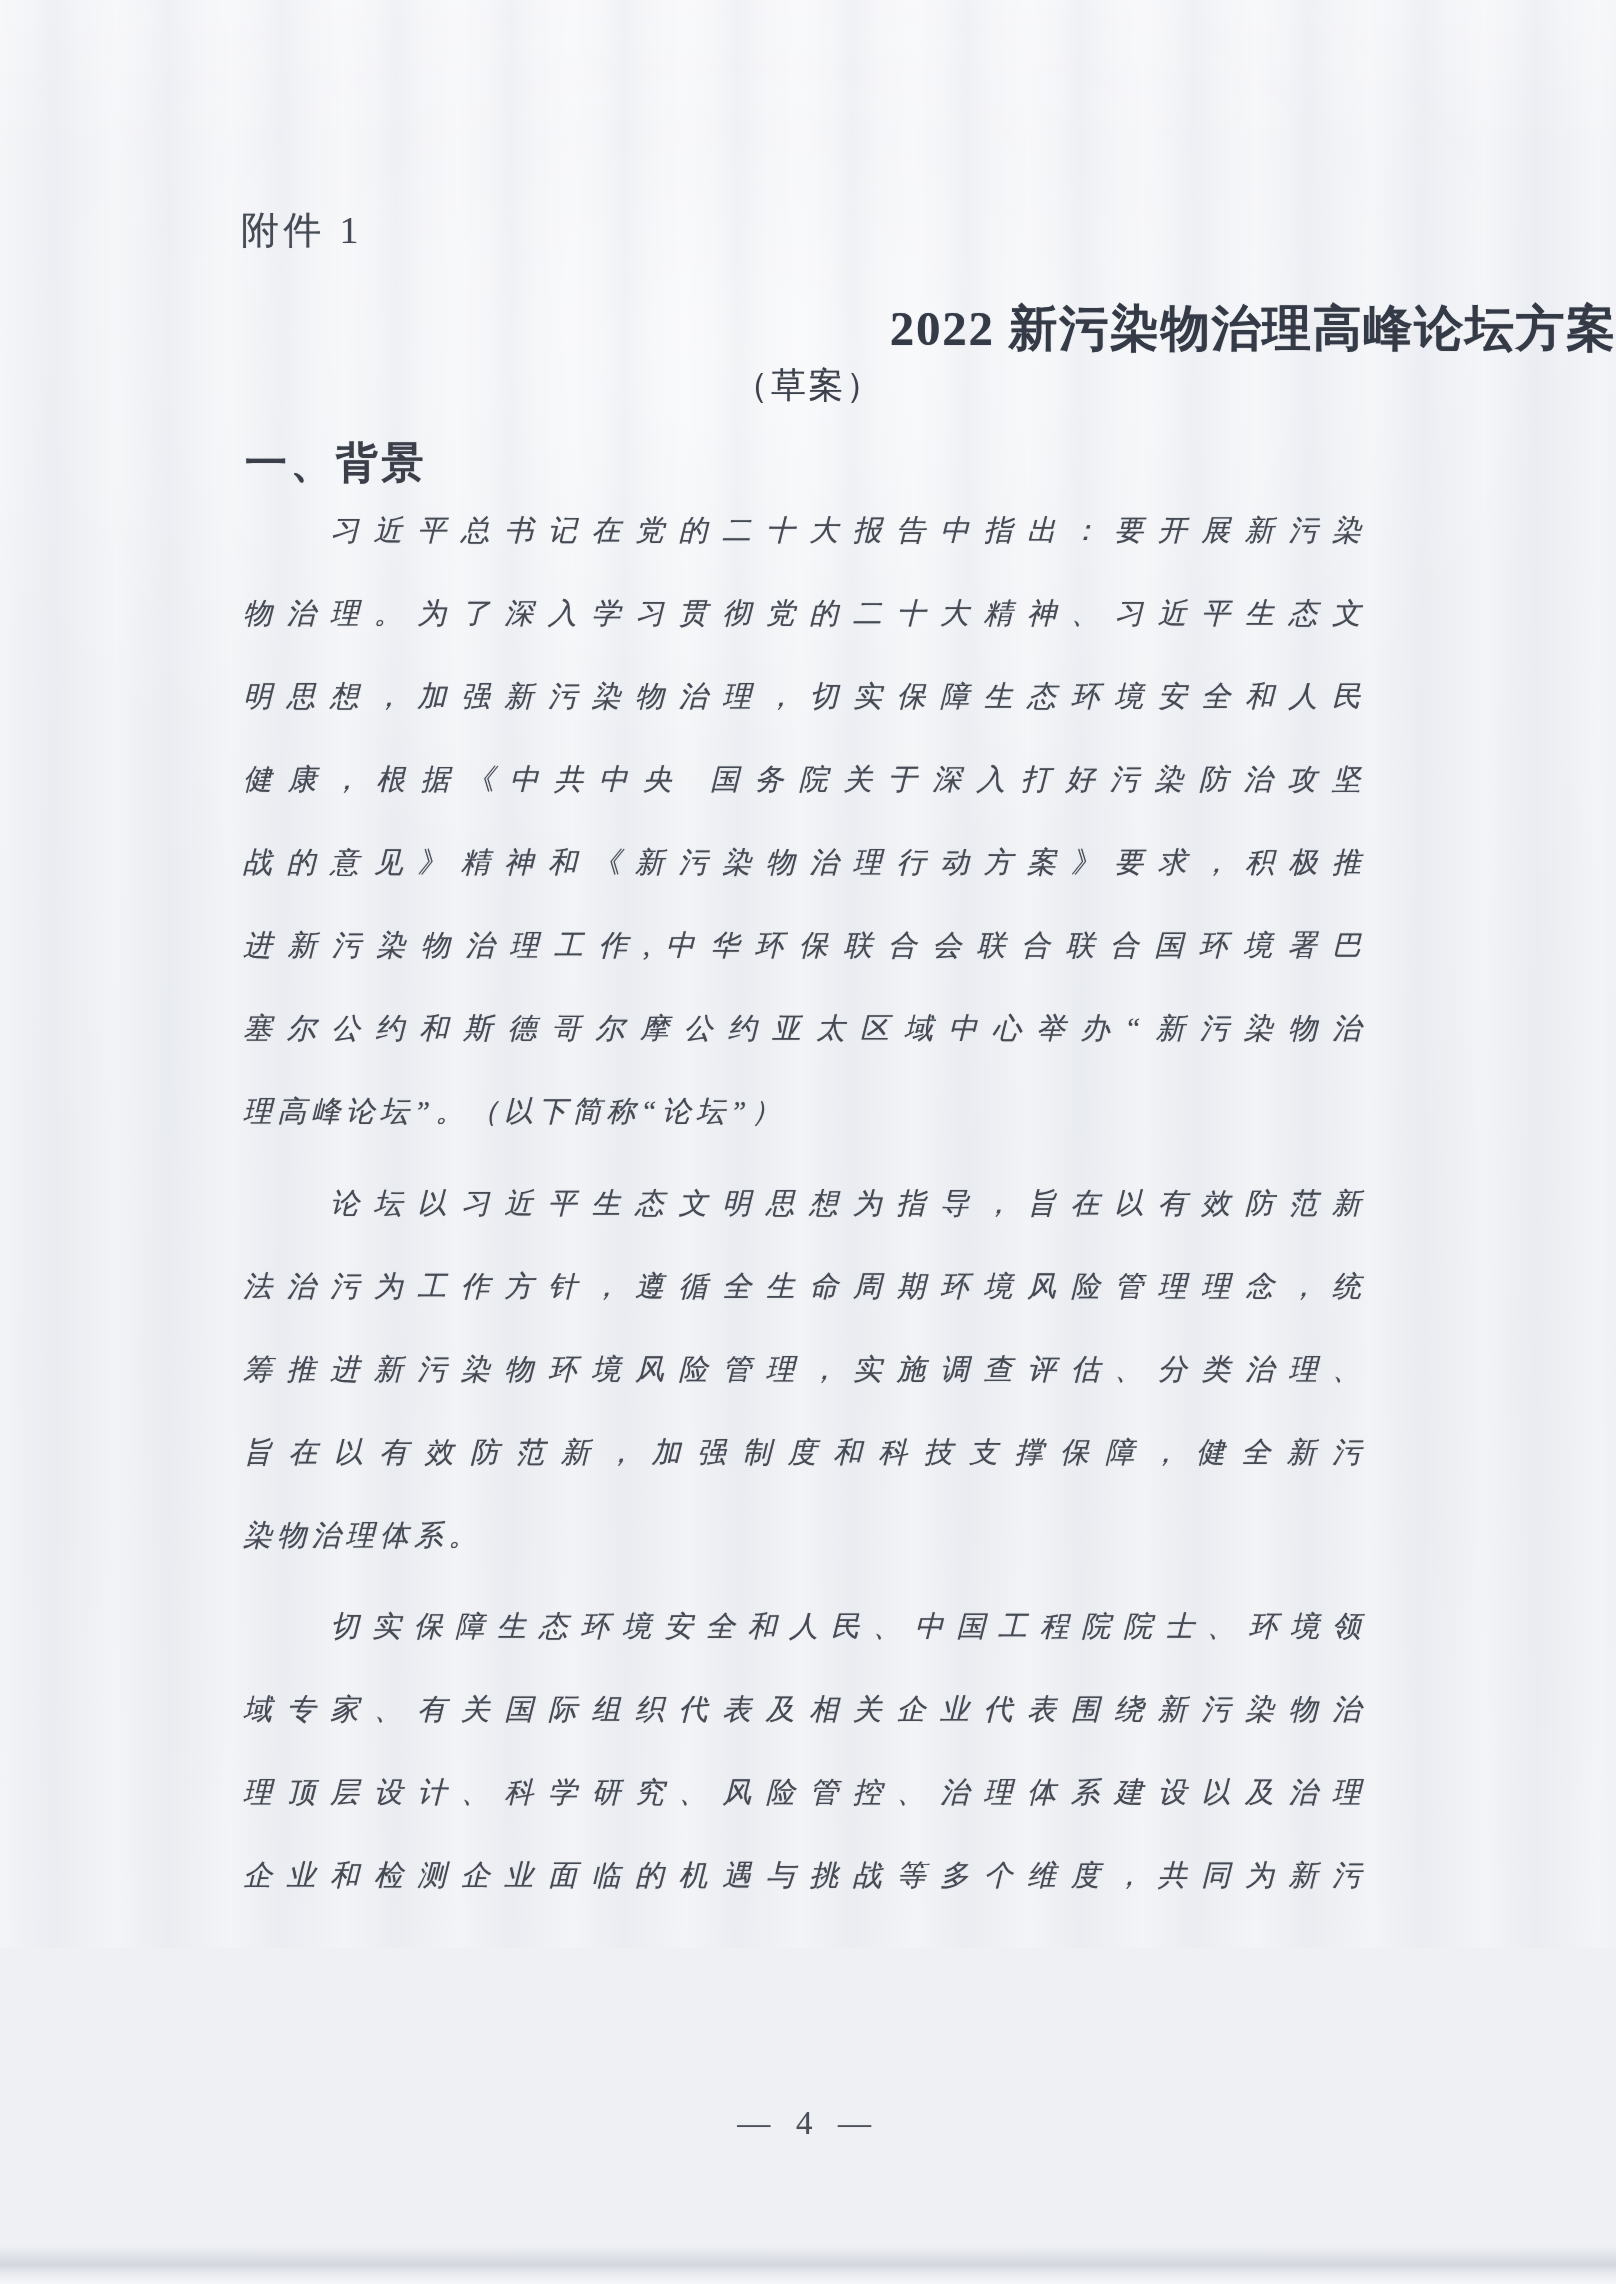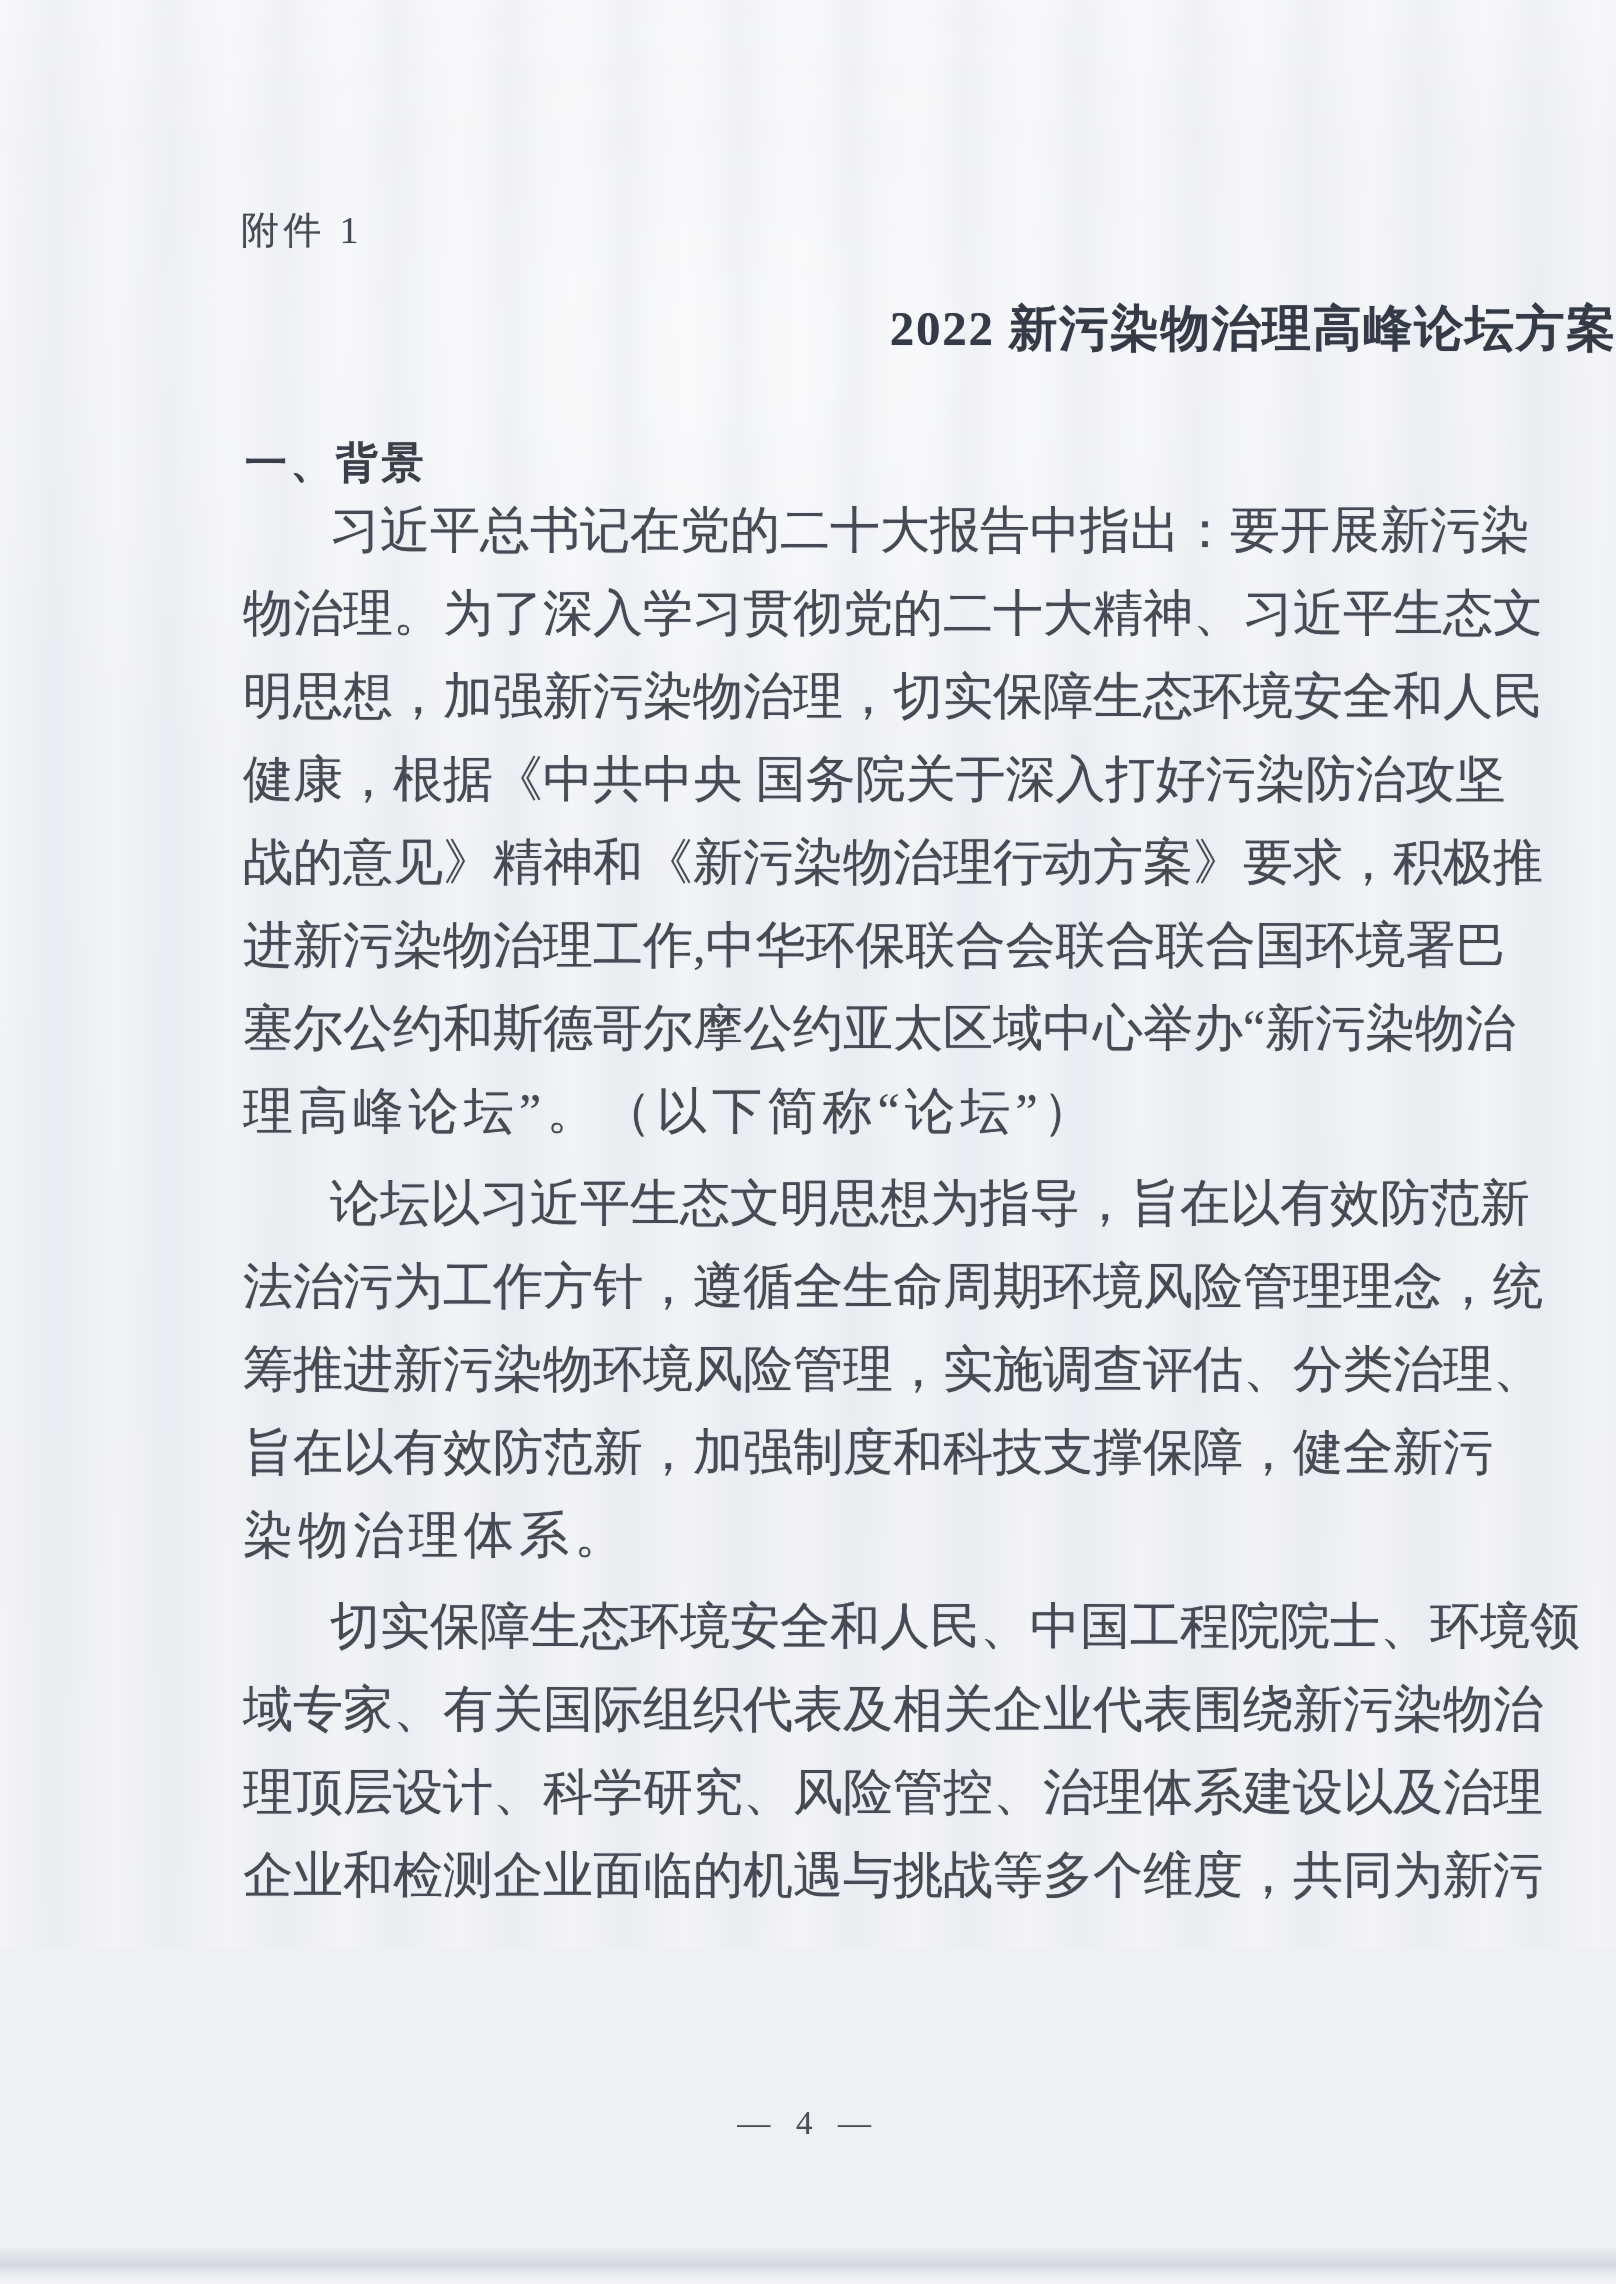--- a/index.html
+++ b/index.html
@@ -96,27 +96,28 @@
     text-shadow: 0 0 0.9px rgba(50,56,70,0.5);
   }
   .doc-body {
     position: absolute;
     left: 243px;
     top: 489px;
     width: 1118px;
   }
   .paragraph { margin: 0 0 8.7px 0; }
   .line {
-    font-size: 50px;
+    font-size: 29px;
     height: 83px;
     line-height: 83px;
     text-align: justify;
     text-align-last: justify;
     white-space: nowrap;
     text-shadow: 0 0 1px rgba(62,68,80,0.5);
+    font-style: italic;
   }
   .line.first { padding-left: 87px; }
   .line.short {
     text-align-last: left;
     letter-spacing: 5.2px;
   }
   .page-number {
     position: absolute;
     left: 0;
     right: 0;
@@ -132,20 +133,21 @@
 </head>
 <body>
 
 <div class="page">
   <div class="scan-texture"></div>
 
   <div class="attachment-label">附件 1</div>
 
   <div class="doc-title">2022 新污染物治理高峰论坛方案</div>
 
+  <div class="doc-subtitle">（草案）</div>
 
   <div class="section-heading">一、背景</div>
 
   <div class="doc-body">
       <div class="paragraph">
         <div class="line first">习近平总书记在党的二十大报告中指出：要开展新污染</div>
         <div class="line">物治理。为了深入学习贯彻党的二十大精神、习近平生态文</div>
         <div class="line">明思想，加强新污染物治理，切实保障生态环境安全和人民</div>
         <div class="line">健康，根据《中共中央 国务院关于深入打好污染防治攻坚</div>
         <div class="line">战的意见》精神和《新污染物治理行动方案》要求，积极推</div>

